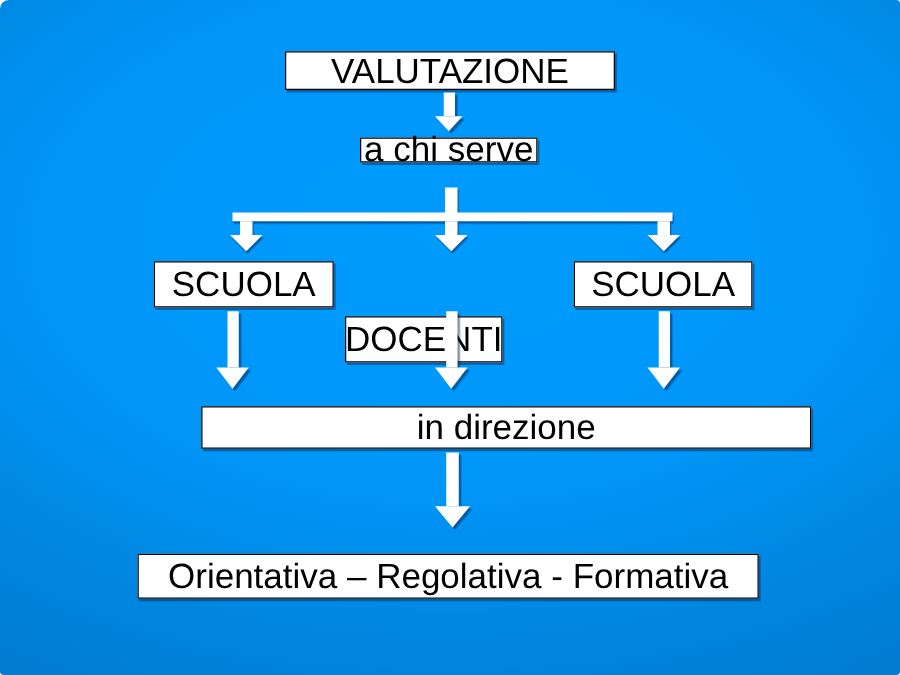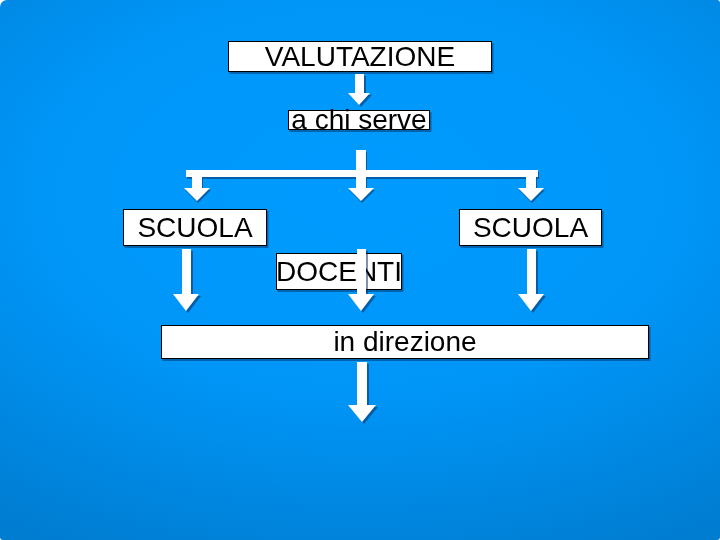--- a/index.html
+++ b/index.html
@@ -148,14 +148,17 @@
 
   <div class="node n-direction">
     <span>in direzione</span>
   </div>
 
   <div class="arrow a-big">
     <div class="stem"></div>
     <div class="head"></div>
   </div>
 
+  <div class="node n-outcome">
+    <span>Orientativa – Regolativa - Formativa</span>
+  </div>
 
 </div>
 
 </body></html>

